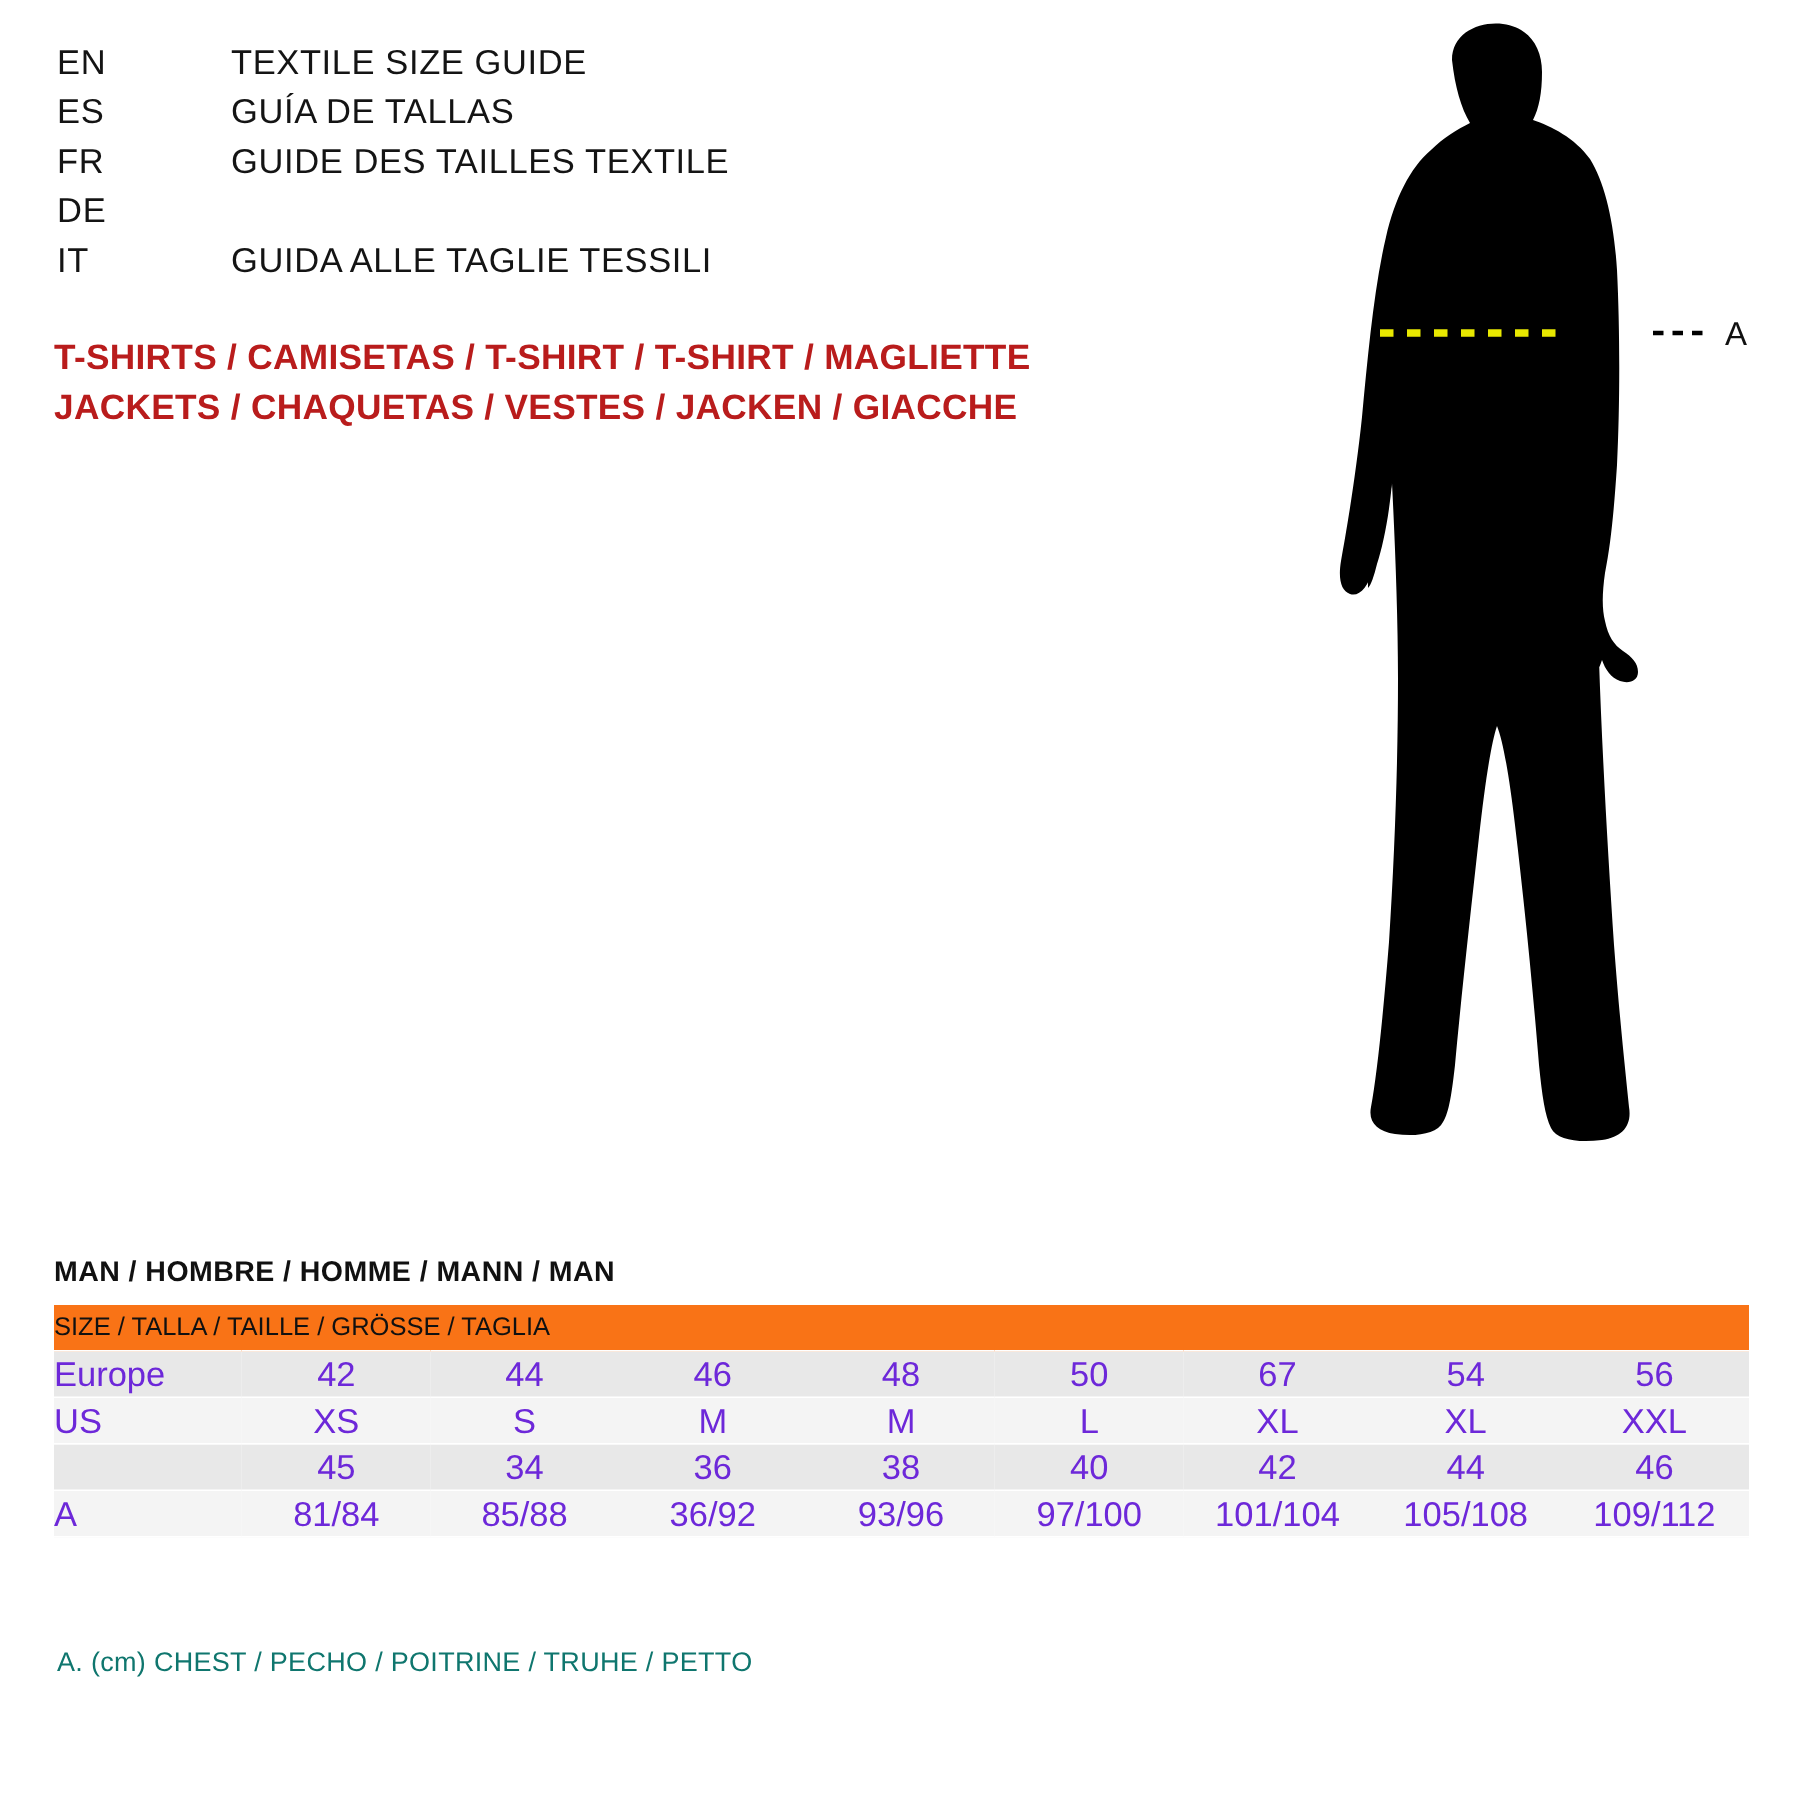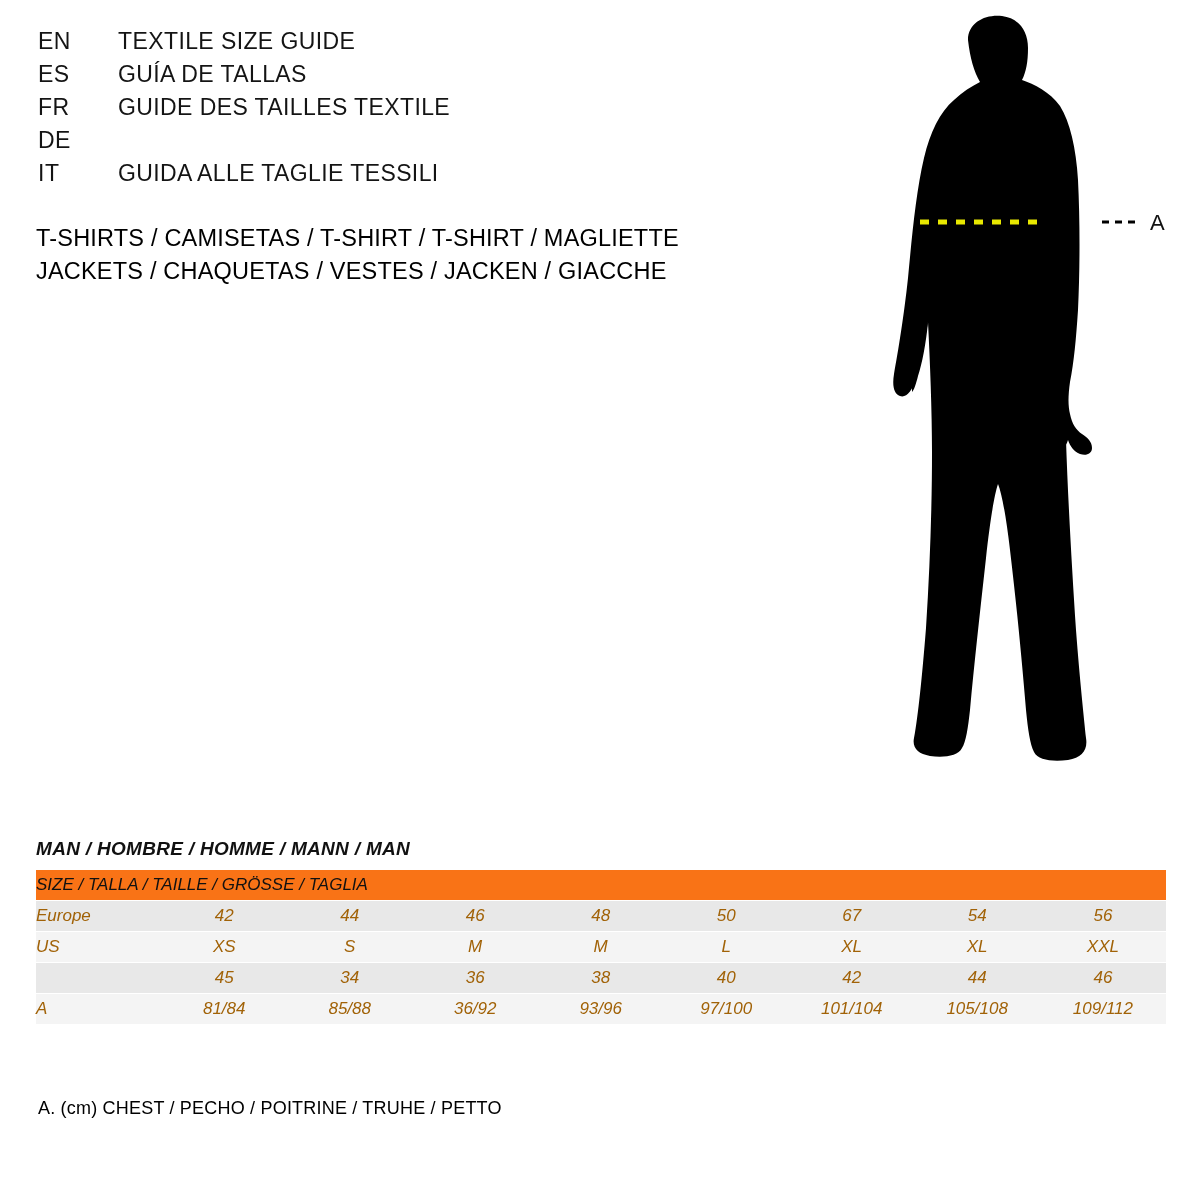--- a/index.html
+++ b/index.html
@@ -26,20 +26,21 @@
   .lang-block {
     position: absolute;
     left: 38px;
     top: 28px;
     width: 720px;
   }
   .lang-row {
     display: flex;
     align-items: baseline;
     height: 33px;
+    gap: 36px;
   }
   .lang-code {
     width: 80px;
     font-size: 23px;
     letter-spacing: 0.5px;
     color: #141414;
   }
   .lang-text {
     font-size: 23px;
     letter-spacing: 0.4px;
@@ -49,60 +50,59 @@
 
   
   .cat-block {
     position: absolute;
     left: 36px;
     top: 222px;
     width: 760px;
   }
   .cat-line {
     font-size: 23.5px;
-    font-weight: normal;
+    font-weight: bold;
     letter-spacing: 0.2px;
-    color: #000000;
+    color: #b91c1c;
     line-height: 33px;
     white-space: nowrap;
   }
 
   
   .figure-wrap {
     position: absolute;
     left: 820px;
     top: 10px;
     width: 360px;
     height: 790px;
   }
   .figure-wrap svg { display: block; }
 
   
   .table-section {
     position: absolute;
     left: 36px;
     top: 838px;
     width: 1130px;
-    font-style: italic;
   }
   .man-title {
     font-size: 19px;
     font-weight: bold;
     letter-spacing: 0.3px;
     color: #111111;
     margin-bottom: 10px;
   }
   table.size-table {
     border-collapse: collapse;
     width: 1130px;
     table-layout: fixed;
   }
   table.size-table td {
-    font-size: 17px;
-    color: #a16207;
+    font-size: 23px;
+    color: #6d28d9;
     height: 30px;
     padding: 0;
     border-bottom: 1px solid #ffffff;
   }
   tr.header-row td {
     background: #f97316;
     font-size: 17px;
     color: #111111;
     height: 30px;
   }
@@ -113,21 +113,21 @@
     text-align: left;
     width: 168px;
   }
   td.val-cell { text-align: center; }
 
   .footnote {
     position: absolute;
     left: 38px;
     top: 1098px;
     font-size: 18px;
-    color: #000000;
+    color: #0f766e;
     letter-spacing: 0.2px;
   }
 </style>
 </head>
 <body>
 
 <div class="page">
 
   <div class="lang-block">
     <div class="lang-row">

